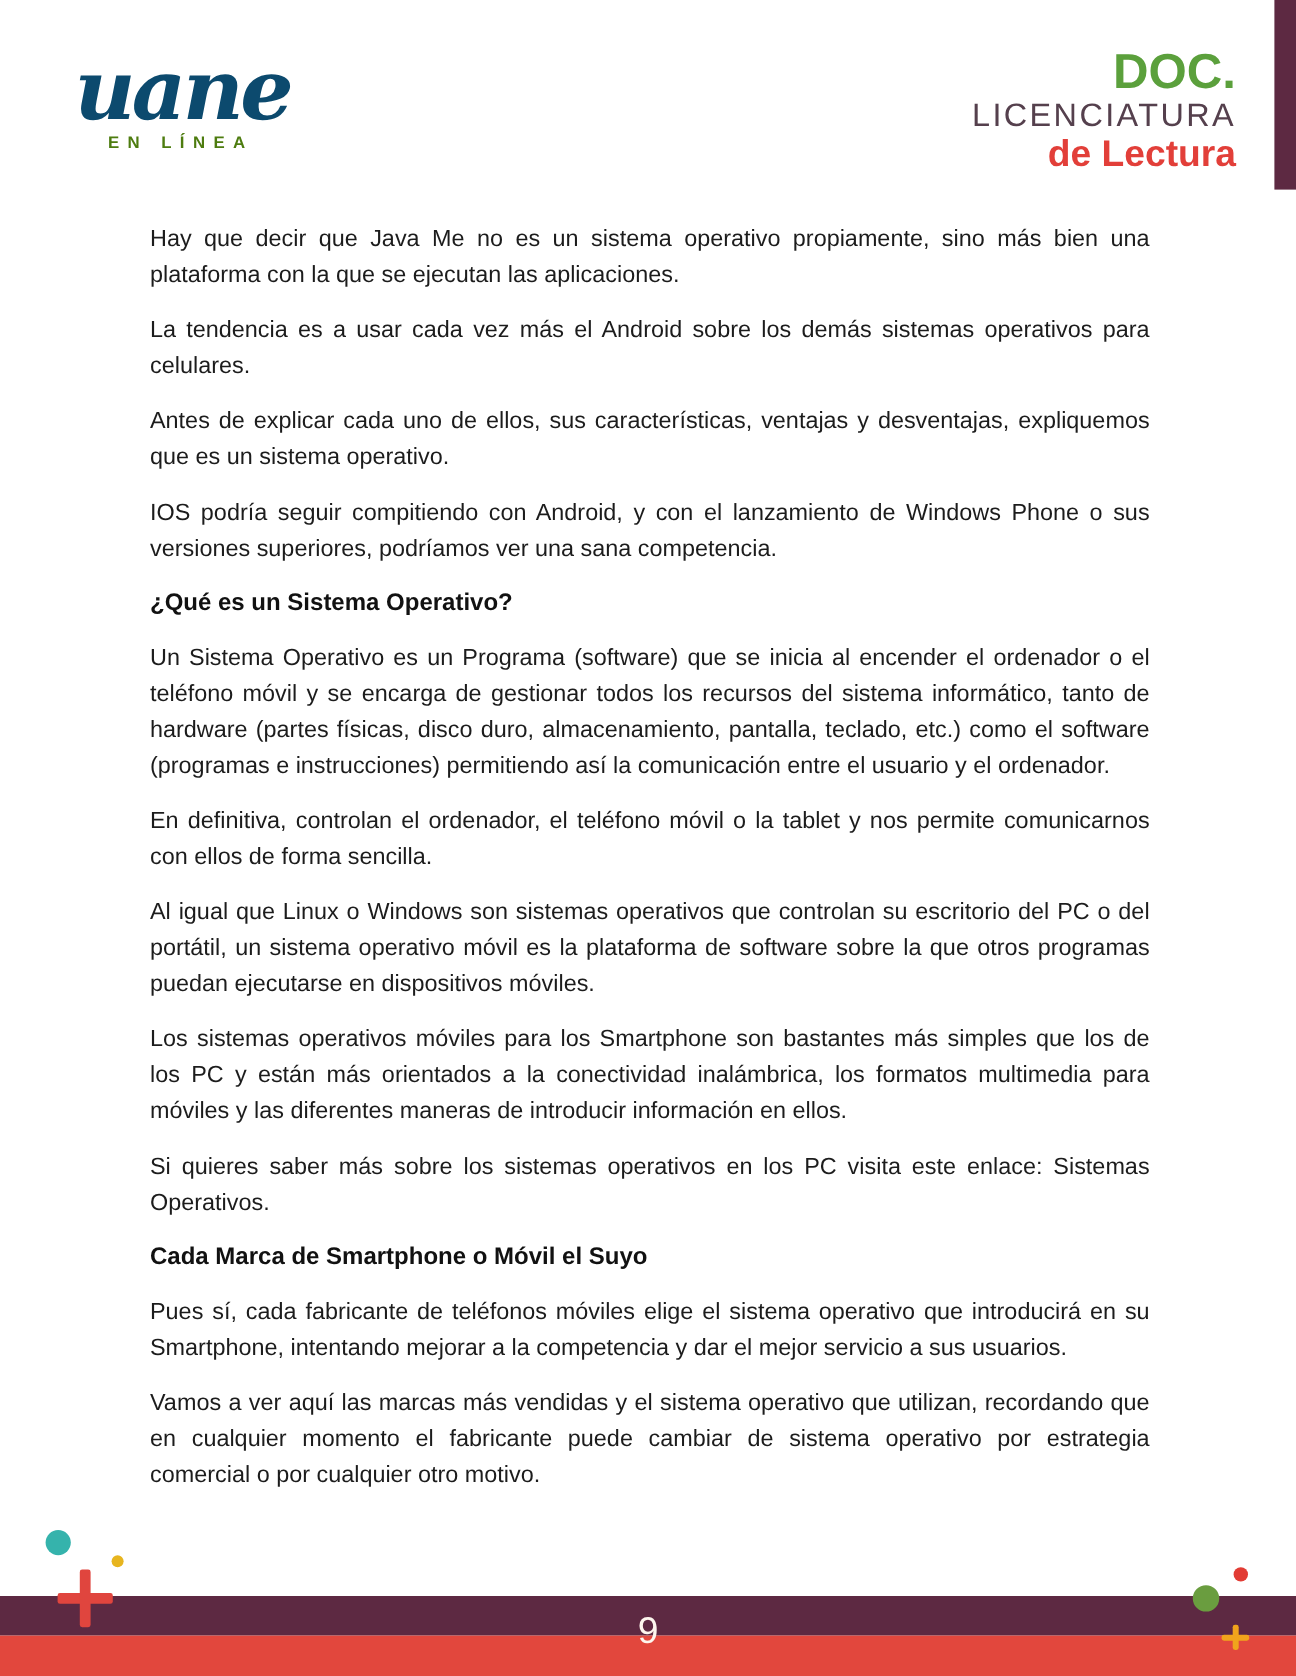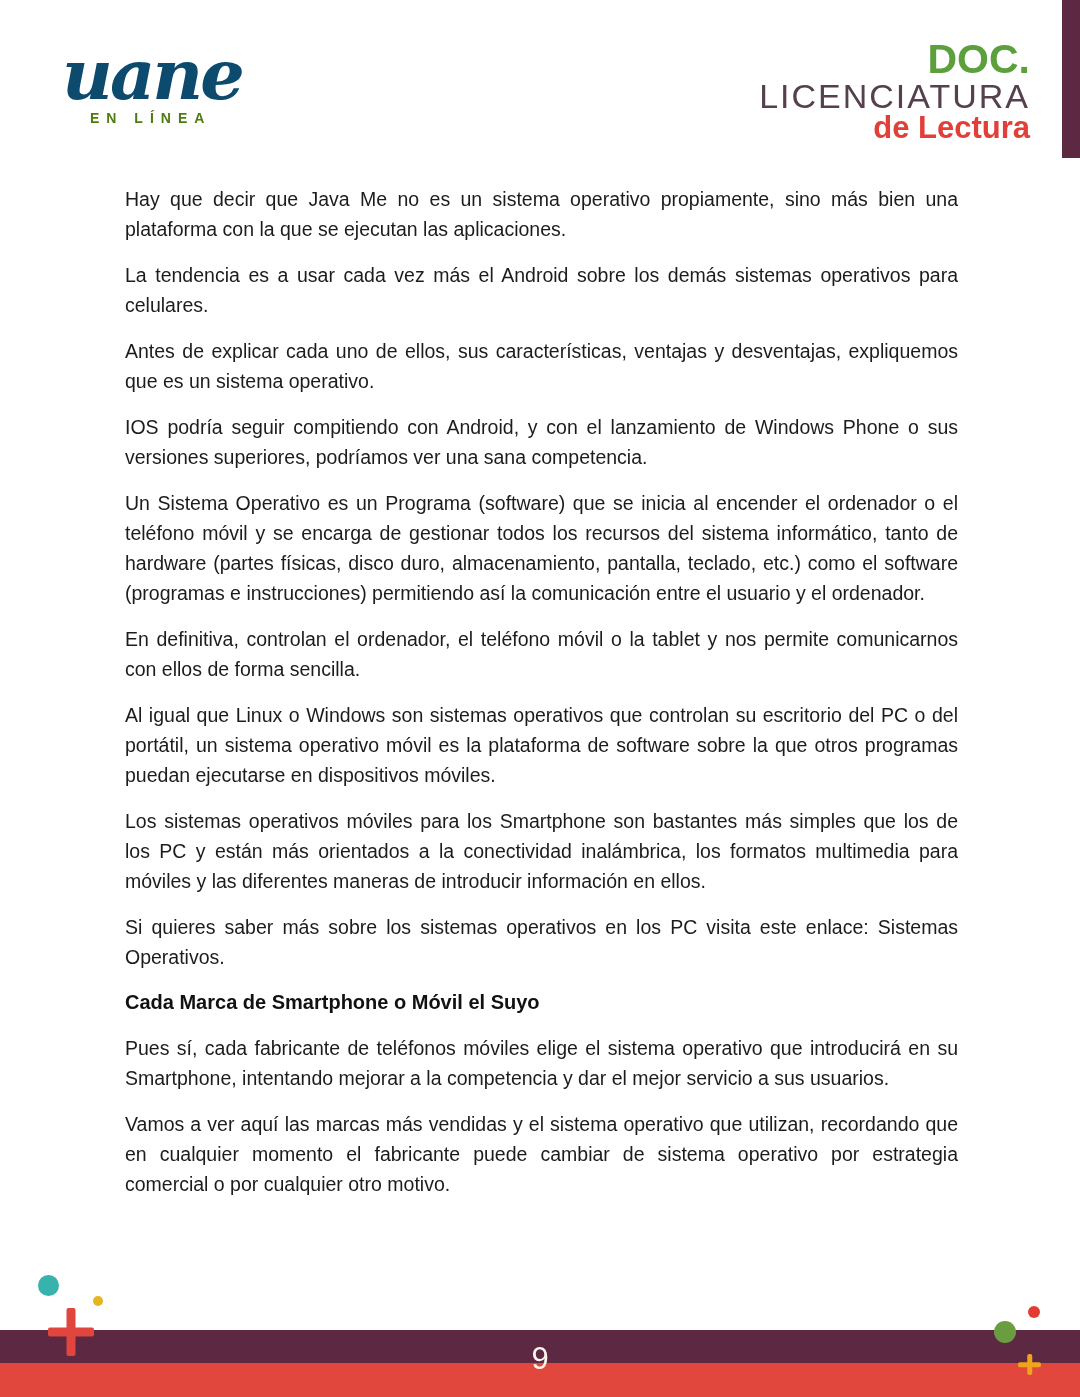--- a/index.html
+++ b/index.html
@@ -23,21 +23,21 @@
   .logo-tagline {
     display:block; margin-top:0; padding-left:28px;
     font-size:14px; font-weight:700; letter-spacing:7px;
     color:#4d7c0f;
   }
   .masthead { position:absolute; top:38px; right:50px; text-align:right; }
   .doc-label {
     font-size:41px; line-height:42px; font-weight:800; color:#5ba03c;
   }
   .program-label {
-    font-size:34px; line-height:32px; font-weight:400;
+    font-size:27px; line-height:32px; font-weight:400;
     letter-spacing:2px; color:#55404d;
   }
   .material-label {
     font-size:31px; line-height:31px; font-weight:800; color:#e23f39;
   }
   .corner-tab {
     position:absolute; left:1062px; top:0; width:18px; height:158px;
     background:#5d2942;
   }
 
@@ -104,20 +104,21 @@
     <div class="material-label">de Lectura</div>
   </div>
 
   <div class="corner-tab"></div>
 
   <div class="doc-body">
       <p class="paragraph">Hay que decir que Java Me no es un sistema operativo propiamente, sino más bien una plataforma con la que se ejecutan las aplicaciones.</p>
       <p class="paragraph">La tendencia es a usar cada vez más el Android sobre los demás sistemas operativos para celulares.</p>
       <p class="paragraph">Antes de explicar cada uno de ellos, sus características, ventajas y desventajas, expliquemos que es un sistema operativo.</p>
       <p class="paragraph">IOS podría seguir compitiendo con Android, y con el lanzamiento de Windows Phone o sus versiones superiores, podríamos ver una sana competencia.</p>
+      <h2 class="heading">¿Qué es un Sistema Operativo?</h2>
       <p class="paragraph">Un Sistema Operativo es un Programa (software) que se inicia al encender el ordenador o el teléfono móvil y se encarga de gestionar todos los recursos del sistema informático, tanto de hardware (partes físicas, disco duro, almacenamiento, pantalla, teclado, etc.) como el software (programas e instrucciones) permitiendo así la comunicación entre el usuario y el ordenador.</p>
       <p class="paragraph">En definitiva, controlan el ordenador, el teléfono móvil o la tablet y nos permite comunicarnos con ellos de forma sencilla.</p>
       <p class="paragraph">Al igual que Linux o Windows son sistemas operativos que controlan su escritorio del PC o del portátil, un sistema operativo móvil es la plataforma de software sobre la que otros programas puedan ejecutarse en dispositivos móviles.</p>
       <p class="paragraph">Los sistemas operativos móviles para los Smartphone son bastantes más simples que los de los PC y están más orientados a la conectividad inalámbrica, los formatos multimedia para móviles y las diferentes maneras de introducir información en ellos.</p>
       <p class="paragraph">Si quieres saber más sobre los sistemas operativos en los PC visita este enlace: Sistemas Operativos.</p>
       <h2 class="heading">Cada Marca de Smartphone o Móvil el Suyo</h2>
       <p class="paragraph">Pues sí, cada fabricante de teléfonos móviles elige el sistema operativo que introducirá en su Smartphone, intentando mejorar a la competencia y dar el mejor servicio a sus usuarios.</p>
       <p class="paragraph">Vamos a ver aquí las marcas más vendidas y el sistema operativo que utilizan, recordando que en cualquier momento el fabricante puede cambiar de sistema operativo por estrategia comercial o por cualquier otro motivo.</p>
     </div>
 

